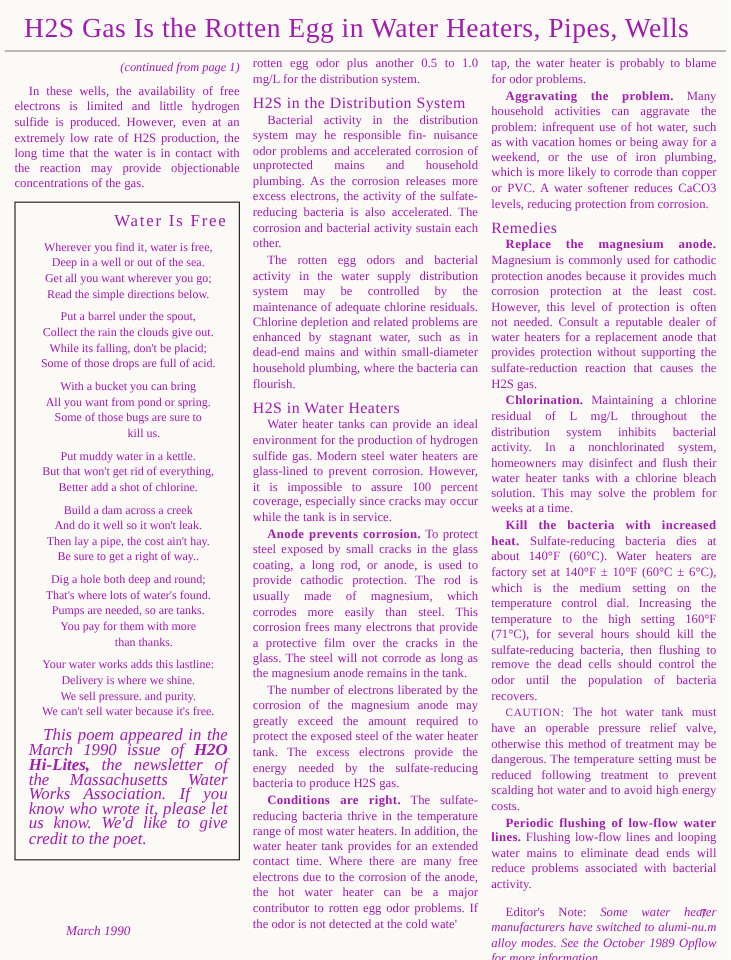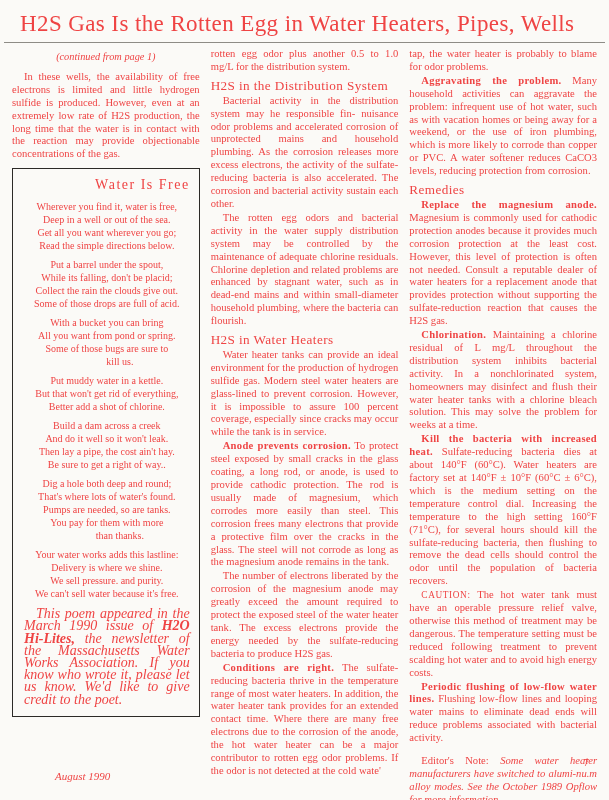--- a/index.html
+++ b/index.html
@@ -1,20 +1,20 @@
 <!DOCTYPE html>
 <html><head>
 <meta charset="utf-8">
 <style>
   html,body { margin:0; padding:0; }
   .page {
     position:relative;
     width:609px; height:800px;
     background:#fbfaf7;
-    color:#ef4444;
+    color:#a21caf;
     font-family:"Liberation Serif", serif;
     overflow:hidden;
     box-sizing:border-box;
   }
   .page-title {
     font-size:23px;
     font-weight:500;
     letter-spacing:0.4px;
     padding:11px 16px 5px 16px;
     margin:0 4px;
@@ -33,21 +33,21 @@
   .lead-bold { font-weight:bold; letter-spacing:0.3px; }
   .lead-caps { font-size:9.3px; letter-spacing:0.6px; }
   .section-heading {
     font-size:13.2px;
     font-weight:500;
     letter-spacing:0.4px;
     margin:6px 0 2px 0;
     white-space:nowrap;
   }
   .continued-note {
-    text-align:center;
+    text-align:right;
     font-style:italic;
     font-size:10.3px;
     margin:3px 0 7px 0;
   }
   .poem-box {
     border:1.5px solid #2c2a27;
     margin-top:7px;
     padding:8px 9px 10px 11px;
     background:#fbfaf7;
   }
@@ -100,22 +100,22 @@
         <div class="poem-title">Water Is Free</div>
         <div id="poem-stanzas">
             <div class="poem-stanza">
               <div class="poem-line">Wherever you find it, water is free,</div>
               <div class="poem-line">Deep in a well or out of the sea.</div>
               <div class="poem-line">Get all you want wherever you go;</div>
               <div class="poem-line">Read the simple directions below.</div>
             </div>
             <div class="poem-stanza">
               <div class="poem-line">Put a barrel under the spout,</div>
+              <div class="poem-line">Collect the rain the clouds give out.</div>
               <div class="poem-line">While its falling, don't be placid;</div>
-              <div class="poem-line">Collect the rain the clouds give out.</div>
               <div class="poem-line">Some of those drops are full of acid.</div>
             </div>
             <div class="poem-stanza">
               <div class="poem-line">With a bucket you can bring</div>
               <div class="poem-line">All you want from pond or spring.</div>
               <div class="poem-line">Some of those bugs are sure to</div>
               <div class="poem-line cont">kill us.</div>
             </div>
             <div class="poem-stanza">
               <div class="poem-line">Put muddy water in a kettle.</div>
@@ -194,16 +194,16 @@
         <span>Flushing low-flow lines and looping water mains to eliminate dead ends will reduce problems associated with bacterial activity.</span>
       </p>
       <p class="para indent editors-note">
         <span>Editor's Note:</span>
         <span class="note-text">Some water heater manufacturers have switched to alumi-nu.m alloy modes. See the October 1989 Opflow for more information.</span>
       </p>
     </div>
 
   </div>
 
-  <div class="footer-date">August 1990</div>
+  <div class="footer-date">March 1990</div>
   <div class="page-number">7</div>
 
 </div>
 
 </body></html>

